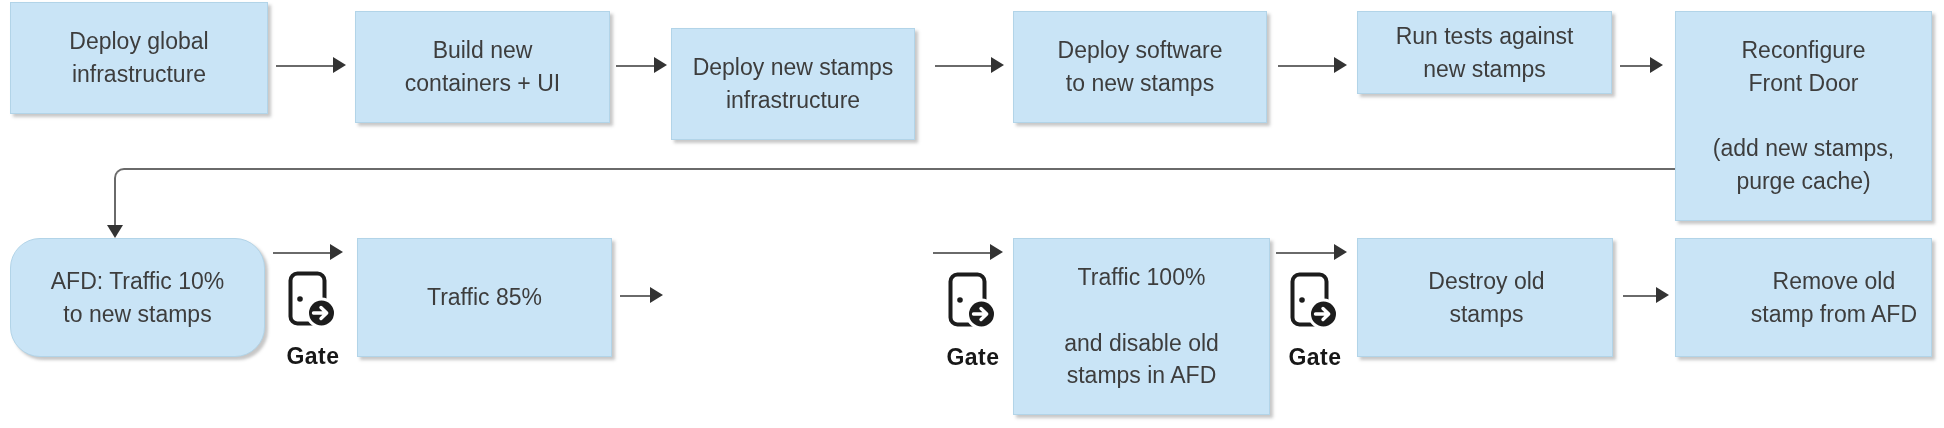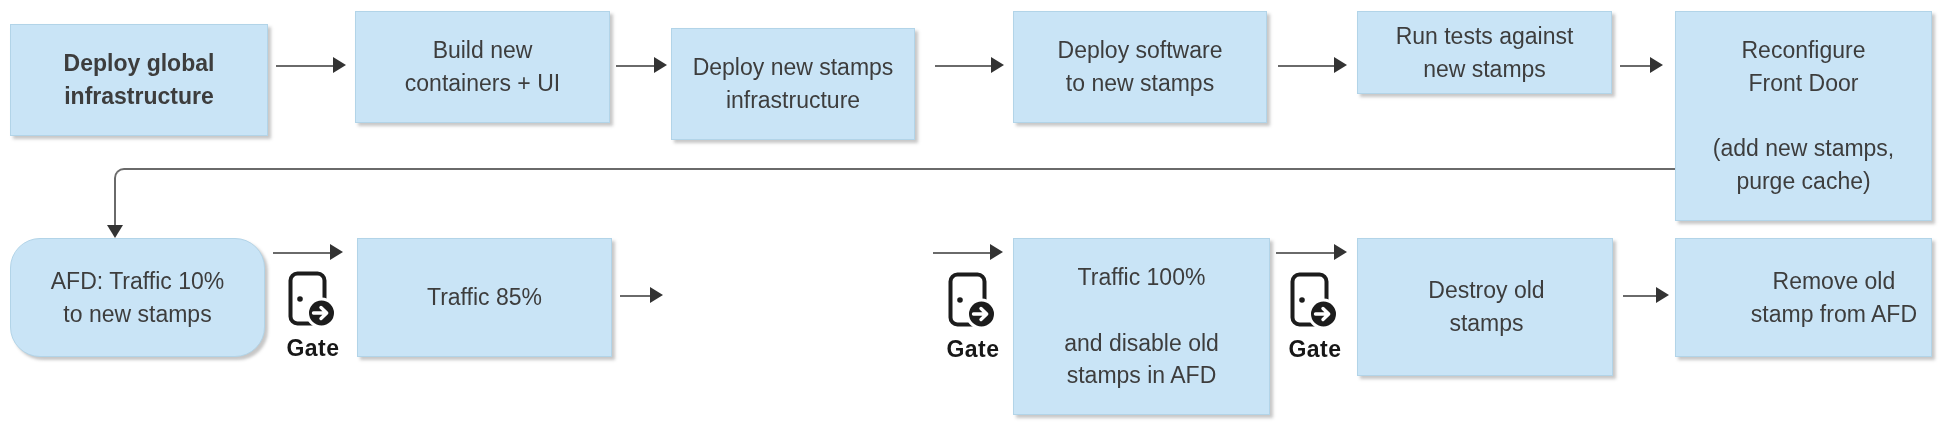--- a/index.html
+++ b/index.html
@@ -63,33 +63,33 @@
     left: 107px;
     top: 225px;
     width: 0; height: 0;
     border-left: 8px solid transparent;
     border-right: 8px solid transparent;
     border-top: 13px solid #333333;
   }
   
   .gate { position: absolute; width: 90px; text-align: center; }
   .gate-label {
-    margin-top: 2px;
+    margin-top: 10px;
     font-size: 23px;
     font-weight: 700;
     color: #171717;
     letter-spacing: 0.5px;
   }
 </style>
 </head>
 <body>
 
 <div class="canvas">
 
-  <div class="box" style="left:10px; top:24px; width:258px; height:112px;font-weight:bold;">
+  <div class="box" style="left:10px; top:2px; width:258px; height:112px;">
     <span class="box-label">Deploy global
 infrastructure</span>
   </div>
   <div class="box" style="left:355px; top:11px; width:255px; height:112px;">
     <span class="box-label">Build new
 containers + UI</span>
   </div>
   <div class="box" style="left:671px; top:28px; width:244px; height:112px;">
     <span class="box-label">Deploy new stamps
 infrastructure</span>
@@ -125,21 +125,21 @@
   </div>
   <div class="box" style="left:357px; top:238px; width:255px; height:119px;">
     <span class="box-label">Traffic 85%</span>
   </div>
   <div class="box" style="left:1013px; top:238px; width:257px; height:177px;">
     <span class="box-label">Traffic 100%
 
 and disable old
 stamps in AFD</span>
   </div>
-  <div class="box" style="left:1357px; top:238px; width:256px; height:138px;padding-left:17px;">
+  <div class="box" style="left:1357px; top:238px; width:256px; height:119px;padding-left:17px;">
     <span class="box-label">Destroy old
 stamps</span>
   </div>
   <div class="box" style="left:1675px; top:238px; width:257px; height:119px;justify-content:flex-end;">
     <span class="box-label">Remove old
 stamp from AFD</span>
   </div>
 
   <div class="arrow" style="left:273px; top:252px; width:57px;"></div>
   <div class="arrow" style="left:933px; top:252px; width:57px;"></div>

